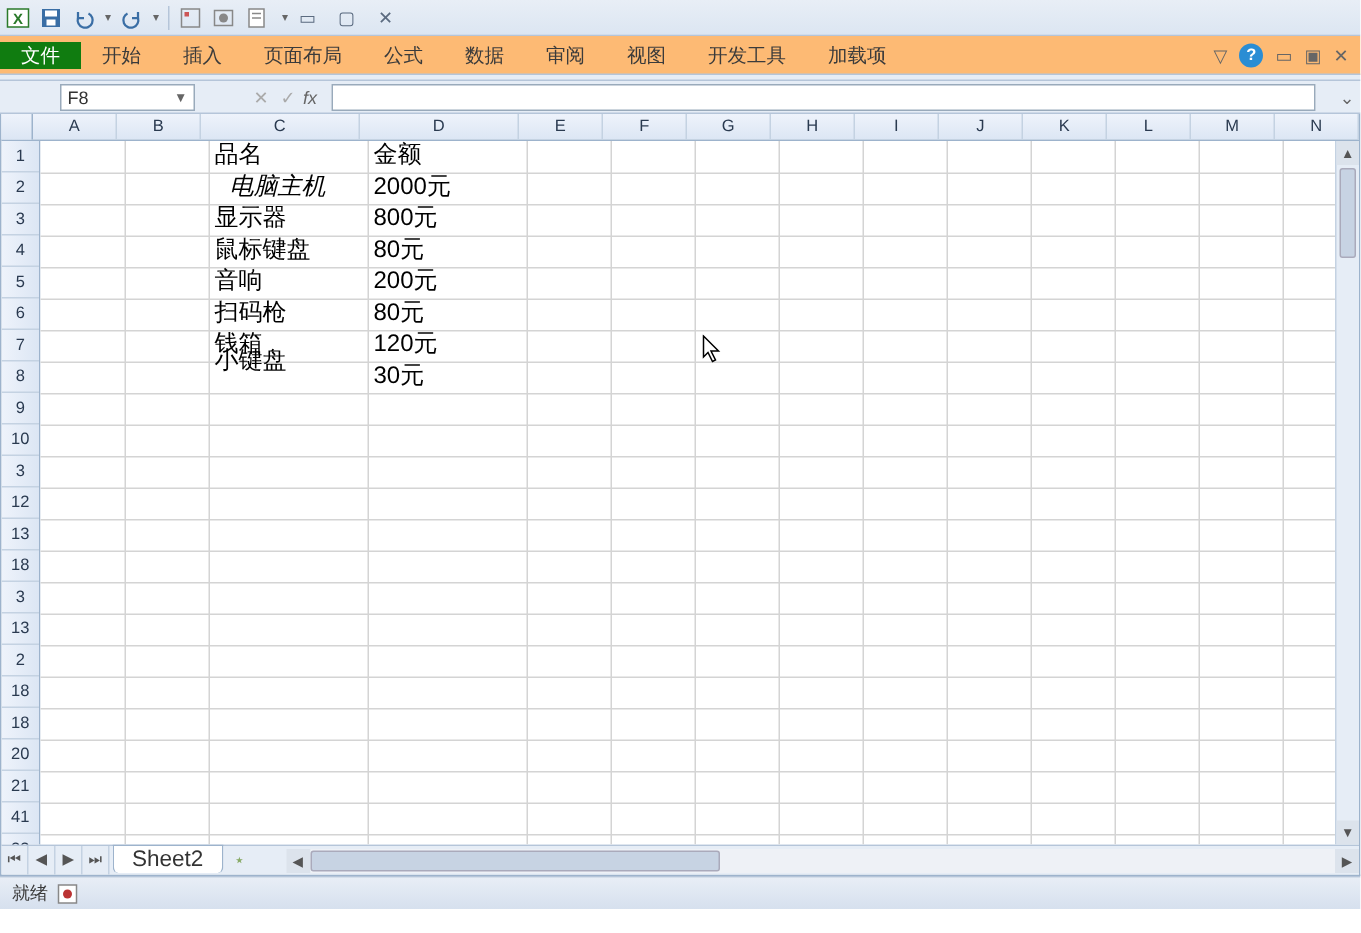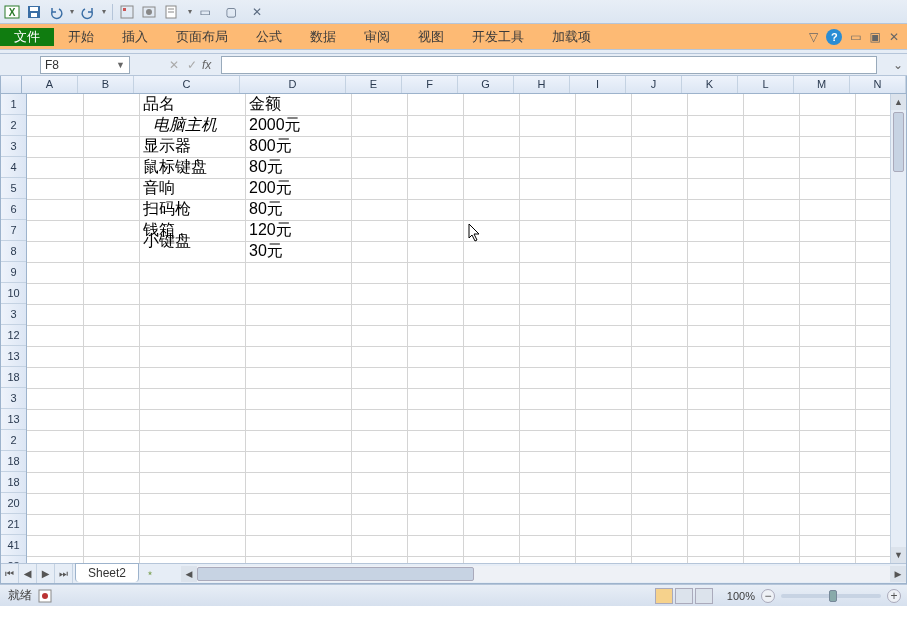--- a/index.html
+++ b/index.html
@@ -50,21 +50,21 @@
 .cell { position: absolute; height: 21px; line-height: 20px; font-size: 16px; color: #000000; padding-left: 2px; white-space: nowrap; }
 
 .vscroll { width: 16px; background: #e6edf6; border-left: 1px solid #c4d2e2; position: relative; }
 .vscroll .arrow { height: 16px; text-align: center; font-size: 9px; color: #555; line-height: 16px; background: #dce3ec; }
 .vscroll .thumb { position: absolute; left: 2px; right: 2px; top: 18px; height: 60px; background: #c7d3e3; border: 1px solid #aab; border-radius: 2px; }
 
 
 .sheetbar { height: 20px; background: #e6edf6; display: flex; align-items: stretch; border-top: 1px solid #b5c5d9; }
 .tabnav { display: flex; }
 .tabnav span { width: 18px; text-align: center; font-size: 10px; color: #555; border-right: 1px solid #c4d2e2; line-height: 19px; }
-.sheettab { background: #fff; border: 1px solid #9db3cc; border-bottom: none; padding: 0 12px; font-size: 12px; line-height: 18px; margin-left: 2px; border-radius: 0 0 4px 4px; transform: translateY(-1px); }
+.sheettab { background: #fff; border: 1px solid #9db3cc; border-bottom: none; padding: 0 12px; font-size: 15px; line-height: 18px; margin-left: 2px; border-radius: 0 0 4px 4px; transform: translateY(-1px); }
 .newsheet { width: 22px; text-align: center; color: #8a6; font-size: 12px; line-height: 19px; }
 .hscroll { flex: 1; display: flex; align-items: center; margin-left: 20px; }
 .hscroll .arrow { width: 16px; text-align: center; font-size: 9px; color: #555; background: #dce3ec; height: 16px; line-height: 16px; }
 .hscroll .track { flex: 1; height: 16px; background: #eef1f6; position: relative; }
 .hscroll .thumb { position: absolute; left: 0; width: 40%; top: 1px; bottom: 1px; background: #c7d3e3; border: 1px solid #aab; border-radius: 2px; }
 
 
 .statusbar { height: 22px; background: linear-gradient(#e8eef6,#d6e0ee); display: flex; align-items: center; border-top: 1px solid #b5c5d9; font-size: 12px; color: #3b3b3b; }
 .statusbar .ready { padding-left: 8px; }
 .statusbar .rec { width: 14px; height: 14px; margin-left: 6px; }
@@ -305,32 +305,19 @@
 </div>
 
 <div class="statusbar">
   <span class="ready">就绪</span>
   <span class="rec">
       <svg width="14" height="14">
         <rect x="1" y="1" width="12" height="12" fill="#fff" stroke="#888"></rect>
         <circle cx="7" cy="7" r="3" fill="#b33"></circle>
       </svg>
     </span>
-  <div class="viewbtns">
-    <div class="viewbtn active"></div>
-    <div class="viewbtn"></div>
-    <div class="viewbtn"></div>
-    <div class="zoom">
-      <span class="pct">100%</span>
-      <span class="btn">−</span>
-      <div class="slider">
-          <div class="knob"></div>
-        </div>
-      <span class="btn">+</span>
-    </div>
-  </div>
 </div>
 
 <div class="cursor">
   <svg width="14" height="20">
       <path d="M1 1 L1 15 L4 12 L7 18 L9 17 L6 11 L11 11 Z" fill="#fff" stroke="#000" stroke-width="1"></path>
     </svg>
 </div>
 
 </body></html>

